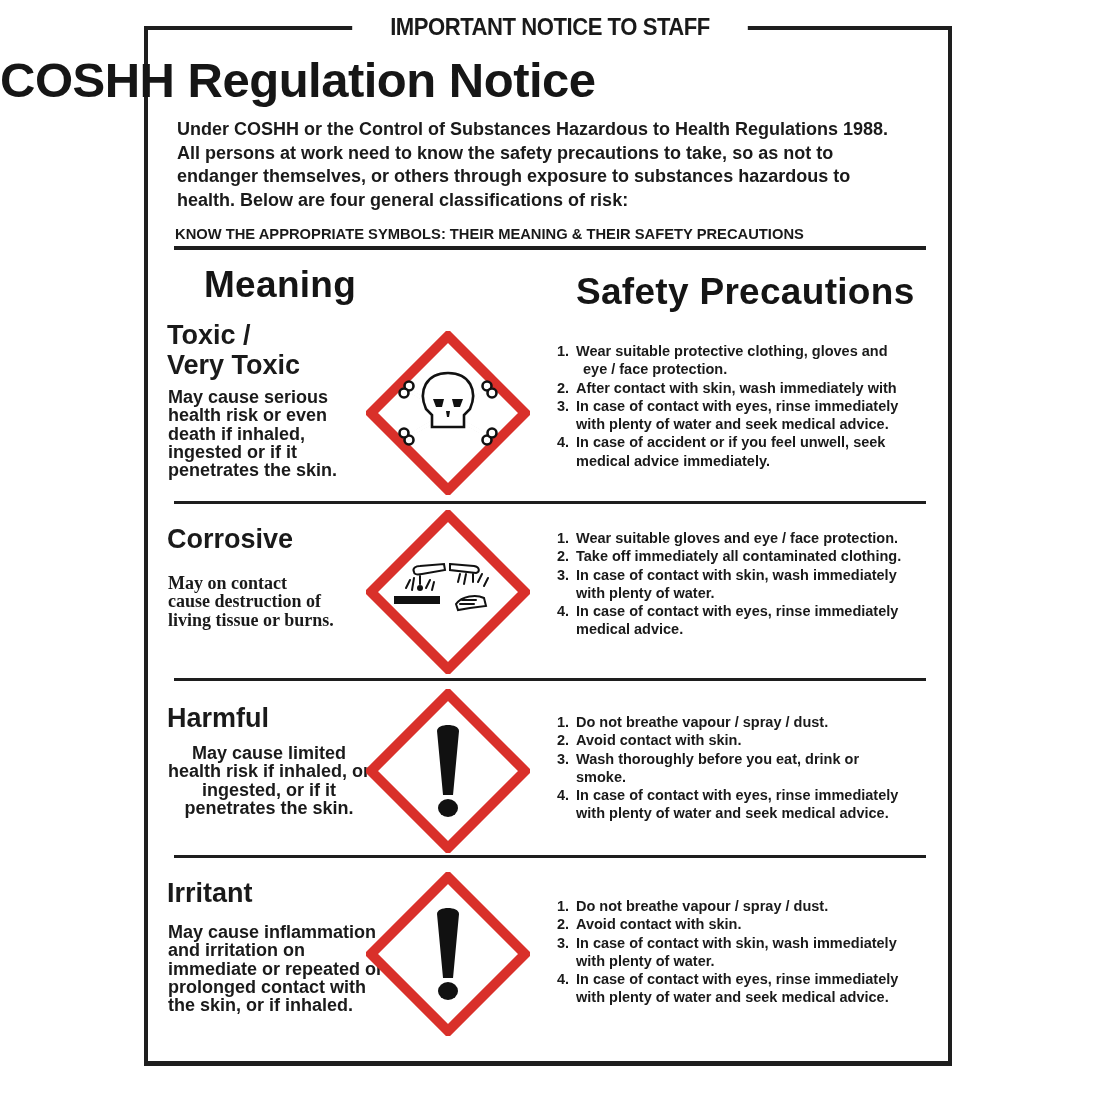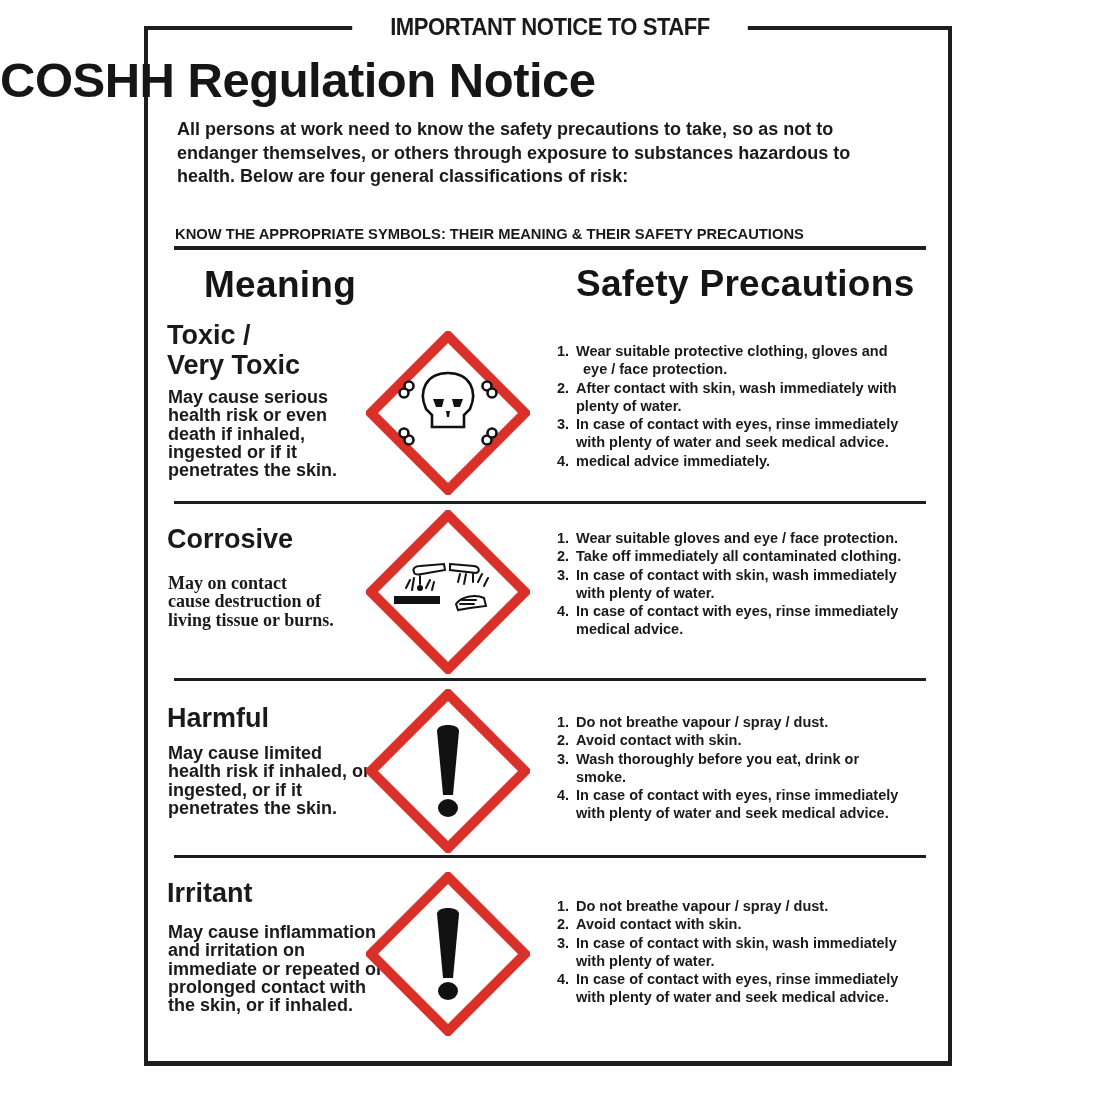--- a/index.html
+++ b/index.html
@@ -25,30 +25,31 @@
 </style>
 </head>
 <body>
 
 <div class="frame"></div>
 <div class="notice-label">IMPORTANT NOTICE TO STAFF</div>
 
 <div class="title">COSHH Regulation Notice</div>
 
 <div class="intro">
+  <p>Under COSHH or the Control of Substances Hazardous to Health Regulations 1988.</p>
   <p>All persons at work need to know the safety precautions to take, so as not to</p>
   <p>endanger themselves, or others through exposure to substances hazardous to</p>
   <p>health. Below are four general classifications of risk:</p>
 </div>
 
 <div class="know">KNOW THE APPROPRIATE SYMBOLS: THEIR MEANING &amp; THEIR SAFETY PRECAUTIONS</div>
 <div class="hr thick" style="top:246px;"></div>
 
 <div class="col-head" style="left:204px; top:265px;">Meaning</div>
-<div class="col-head" style="left:576px; top:264px;">Safety Precautions</div>
+<div class="col-head" style="left:576px; top:272px;">Safety Precautions</div>
 
 <div>
   <div class="sec-title" style="top:320px;">
     <div>Toxic /</div>
     <div>Very Toxic</div>
   </div>
   <div class="sec-desc" style="top:388px;">
     <p>May cause serious</p>
     <p>health risk or even</p>
     <p>death if inhaled,</p>
@@ -81,33 +82,33 @@
         <span class="num">1.</span>
         <div class="txt">
           <p>Wear suitable protective clothing, gloves and</p>
           <p style="padding-left:7px"> eye / face protection.</p>
         </div>
       </div>
     <div class="item">
         <span class="num">2.</span>
         <div class="txt">
           <p>After contact with skin, wash immediately with</p>
-          <p>plenty of water.</p>
         </div>
       </div>
     <div class="item">
         <span class="num">3.</span>
         <div class="txt">
           <p>In case of contact with eyes, rinse immediately</p>
           <p>with plenty of water and seek medical advice.</p>
         </div>
       </div>
     <div class="item">
         <span class="num">4.</span>
         <div class="txt">
+          <p>In case of accident or if you feel unwell, seek</p>
           <p>medical advice immediately.</p>
         </div>
       </div>
   </div>
 </div>
 
 <div class="hr thin" style="top:501px;"></div>
 
 <div>
   <div class="sec-title" style="top:524px;">Corrosive</div>
@@ -157,21 +158,21 @@
           <p>medical advice.</p>
         </div>
       </div>
   </div>
 </div>
 
 <div class="hr thin" style="top:678px;"></div>
 
 <div>
   <div class="sec-title" style="top:703px;">Harmful</div>
-  <div class="sec-desc" style="top:744px;">
+  <div class="sec-desc" style="top:744px;text-align:center;">
     <p>May cause limited</p>
     <p>health risk if inhaled, or</p>
     <p>ingested, or if it</p>
     <p>penetrates the skin.</p>
   </div>
   <svg class="diamond" style="left:366px; top:689px;" viewBox="0 0 164 164">
     <polygon points="82,5 159,82 82,159 5,82" fill="#fff" stroke="#d9302a" stroke-width="10"></polygon>
     <path d="M71,42 C71,34 93,34 93,42 L87,106 L77,106 Z" fill="#111"></path>
     <ellipse cx="82" cy="119" rx="10" ry="9" fill="#111"></ellipse>
   </svg>

